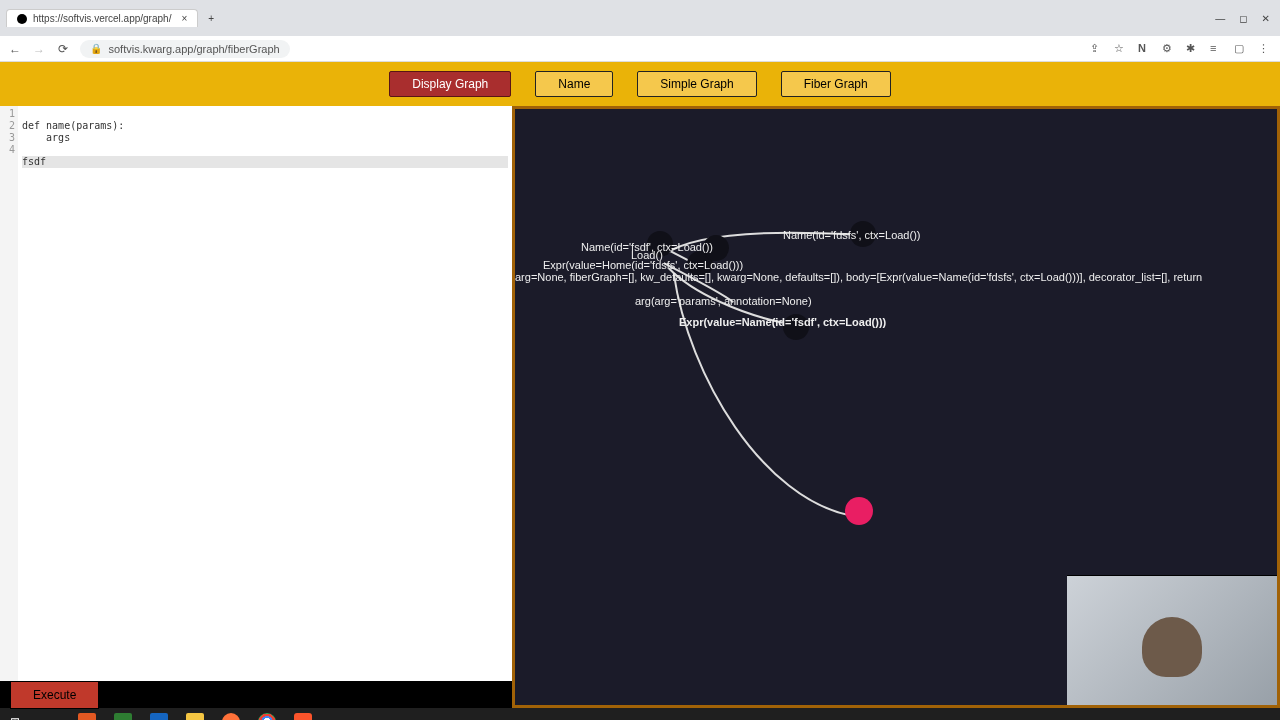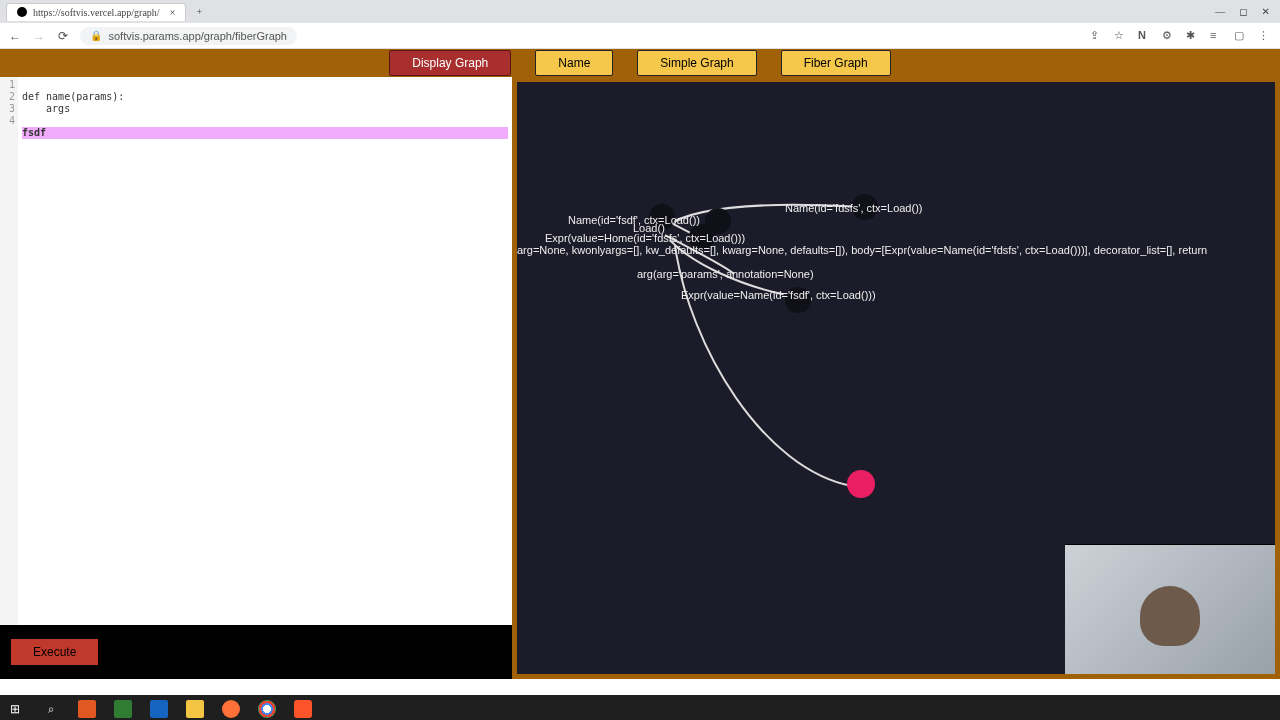--- a/index.html
+++ b/index.html
@@ -1,45 +1,45 @@
 <!DOCTYPE html>
 <html><head>
 <meta charset="utf-8">
 <style>
   * { box-sizing: border-box; margin: 0; padding: 0; }
   html, body { width: 1280px; height: 720px; font-family: Arial, sans-serif; overflow: hidden; background:#fff;}
   
-  .titlebar { height: 23px; background:#dfe1e5; display:flex; align-items:center; font-size:10px; color:#444;font-family:Liberation Serif, serif;}
+  .titlebar { height: 36px; background:#dfe1e5; display:flex; align-items:center; font-size:10px; color:#444;}
   .tab { height:18px; background:#fff; border-radius:4px 4px 0 0; margin-left:6px; padding:0 10px; display:flex; align-items:center; gap:6px; border:1px solid #ccc; border-bottom:none;}
   .tab .favicon { width:10px;height:10px;border-radius:50%; background:#000;}
   .tab .close { margin-left:4px; cursor:pointer;}
   .newtab { width:18px; height:18px; display:flex; align-items:center; justify-content:center; cursor:pointer; margin-left:4px;}
   .win-controls { margin-left:auto; display:flex; gap:14px; padding-right:10px;}
   .win-controls span { cursor:pointer; font-size:10px;}
   .addrbar { height:26px; background:#fff; border-bottom:1px solid #ddd; display:flex; align-items:center; padding:0 8px; gap:10px;}
   .nav-icn { width:14px; height:14px; display:flex; align-items:center; justify-content:center; color:#555; cursor:pointer; font-size:12px;}
   .url-box { flex:0 0 auto; display:flex; align-items:center; gap:6px; font-size:11px; color:#555; background:#f1f3f4; border-radius:12px; padding:3px 10px;}
   .lock { font-size:10px;}
   .ext-icons { margin-left:auto; display:flex; gap:10px; align-items:center;}
   .ext-icons span { width:14px; height:14px; display:inline-block; font-size:11px; color:#555; cursor:pointer;}
   .ext-blue { color:#2b6cb0; font-weight:bold;}
   
   .page { position:relative; width:1280px; height:calc(720px - 20px - 26px - 28px); }
-  .yellow-bar { height:28px; background:#a16207; display:flex; align-items:center; justify-content:center; gap:24px;}
+  .yellow-bar { height:44px; background:#eab308; display:flex; align-items:center; justify-content:center; gap:24px;}
   .ybtn { padding:5px 22px; font-size:12px; border:1px solid #222; border-radius:2px; background:#f5c84c; cursor:pointer;}
   .ybtn.active { background:#a92e2e; color:#fff; border-color:#5a1515;}
   .workspace { position:relative; height:calc(100% - 44px); background:#000; display:flex;}
   .left-col { width:512px; display:flex; flex-direction:column;}
   .editor { flex:1; background:#fff; display:flex; font-family: Consolas, monospace; font-size:10px; color:#333; margin-left:0;}
   .gutter { width:18px; background:#f4f4f4; text-align:right; padding:2px 3px 0 0; color:#999; line-height:12px;}
   .code { flex:1; padding:2px 4px; line-height:12px; white-space:pre;}
-  .code .hl { background:#f0abfc; display:block;font-weight:bold;}
-  .exec-bar { height:54px; background:#000; display:flex; align-items:center; padding-left:10px;}
+  .code .hl { background:#e5e5e5; display:block;}
+  .exec-bar { height:27px; background:#000; display:flex; align-items:center; padding-left:10px;}
   .exec-btn { background:#c0392b; color:#000; border:1px solid #000; padding:6px 22px; font-size:12px; cursor:pointer;}
-  .graph { flex:1; position:relative; background:#1b1b29; border:5px solid #a16207; overflow:hidden;}
+  .graph { flex:1; position:relative; background:#1b1b29; border:3px solid #a16207; overflow:hidden;}
   .glabel { position:absolute; color:#eee; font-size:11px; white-space:nowrap;}
   .gnode { position:absolute; width:26px; height:26px; border-radius:50%; background:#101018;}
   .gnode.pink { width:28px; height:28px; background:#e91e63;}
   
   .webcam { position:absolute; right:0; bottom:0; width:210px; height:130px; background:linear-gradient(135deg,#cdd2d8,#98a0a8); border-top:1px solid #000;}
   .webcam::after{content:""; position:absolute; left:50%; top:55%; width:60px; height:60px; background:#6d5a4a; border-radius:50% 50% 40% 40%; transform:translate(-50%,-50%);}
   
   .taskbar { height:28px; background:#1f1f1f; display:flex; align-items:center; padding:0 6px; gap:18px;}
   .taskbar .ticon { width:18px; height:18px; display:flex; align-items:center; justify-content:center; font-size:12px; color:#ddd; cursor:pointer;}
   .ticon.win { color:#fff;}
@@ -69,21 +69,21 @@
     <span>✕</span>
   </div>
 </div>
 
 <div class="addrbar">
   <span class="nav-icn">←</span>
   <span class="nav-icn" style="opacity:.4">→</span>
   <span class="nav-icn">⟳</span>
   <div class="url-box">
     <span class="lock">🔒</span>
-    <span>softvis.params.app/graph/fiberGraph</span>
+    <span>softvis.kwarg.app/graph/fiberGraph</span>
   </div>
   <div class="ext-icons">
     <span>⇪</span>
     <span>☆</span>
     <span class="ext-blue">N</span>
     <span>⚙</span>
     <span>✱</span>
     <span>≡</span>
     <span>▢</span>
     <span>⋮</span>
@@ -127,26 +127,26 @@
         <path d="M140,130 L180,150"></path>
       </svg>
       <div class="gnode" style="left:132px; top:122px;"></div>
       <div class="gnode" style="left:172px; top:142px;"></div>
       <div class="gnode" style="left:335px; top:112px;"></div>
       <div class="gnode" style="left:268px; top:205px;"></div>
       <div class="gnode" style="left:188px; top:126px;"></div>
       <div class="gnode pink" style="left:330px; top:388px;"></div>
 
       <div class="glabel" style="left:268px; top:120px;">Name(id='fdsfs', ctx=Load())</div>
-      <div class="glabel" style="left:51px; top:132px;text-align:center;">Name(id='fsdf', ctx=Load())</div>
+      <div class="glabel" style="left:66px; top:132px;text-align:center;">Name(id='fsdf', ctx=Load())</div>
       <div class="glabel" style="left:116px; top:140px;">Load()</div>
       <div class="glabel" style="left:28px; top:150px;">Expr(value=Home(id='fdsfs', ctx=Load()))</div>
-      <div class="glabel" style="left:0px; top:162px;">arg=None, kwonlyargs=[], kw_defaults=[], kwarg=None, defaults=[]), body=[Expr(value=Name(id='fdsfs', ctx=Load()))], decorator_list=[], return</div>
+      <div class="glabel" style="left:0px; top:162px;">arg=None, fiberGraph=[], kw_defaults=[], kwarg=None, defaults=[]), body=[Expr(value=Name(id='fdsfs', ctx=Load()))], decorator_list=[], return</div>
       <div class="glabel" style="left:120px; top:186px;">arg(arg='params', annotation=None)</div>
-      <div class="glabel" style="left:164px; top:207px;">Expr(value=Name(id='fsdf', ctx=Load()))</div>
+      <div class="glabel" style="left:164px; top:207px;font-weight:bold;">Expr(value=Name(id='fsdf', ctx=Load()))</div>
 
       <div class="webcam"></div>
     </div>
   </div>
 </div>
 
 <div class="taskbar">
   <span class="ticon win">⊞</span>
   <span class="ticon">⌕</span>
   <span class="ticon orange"></span>

